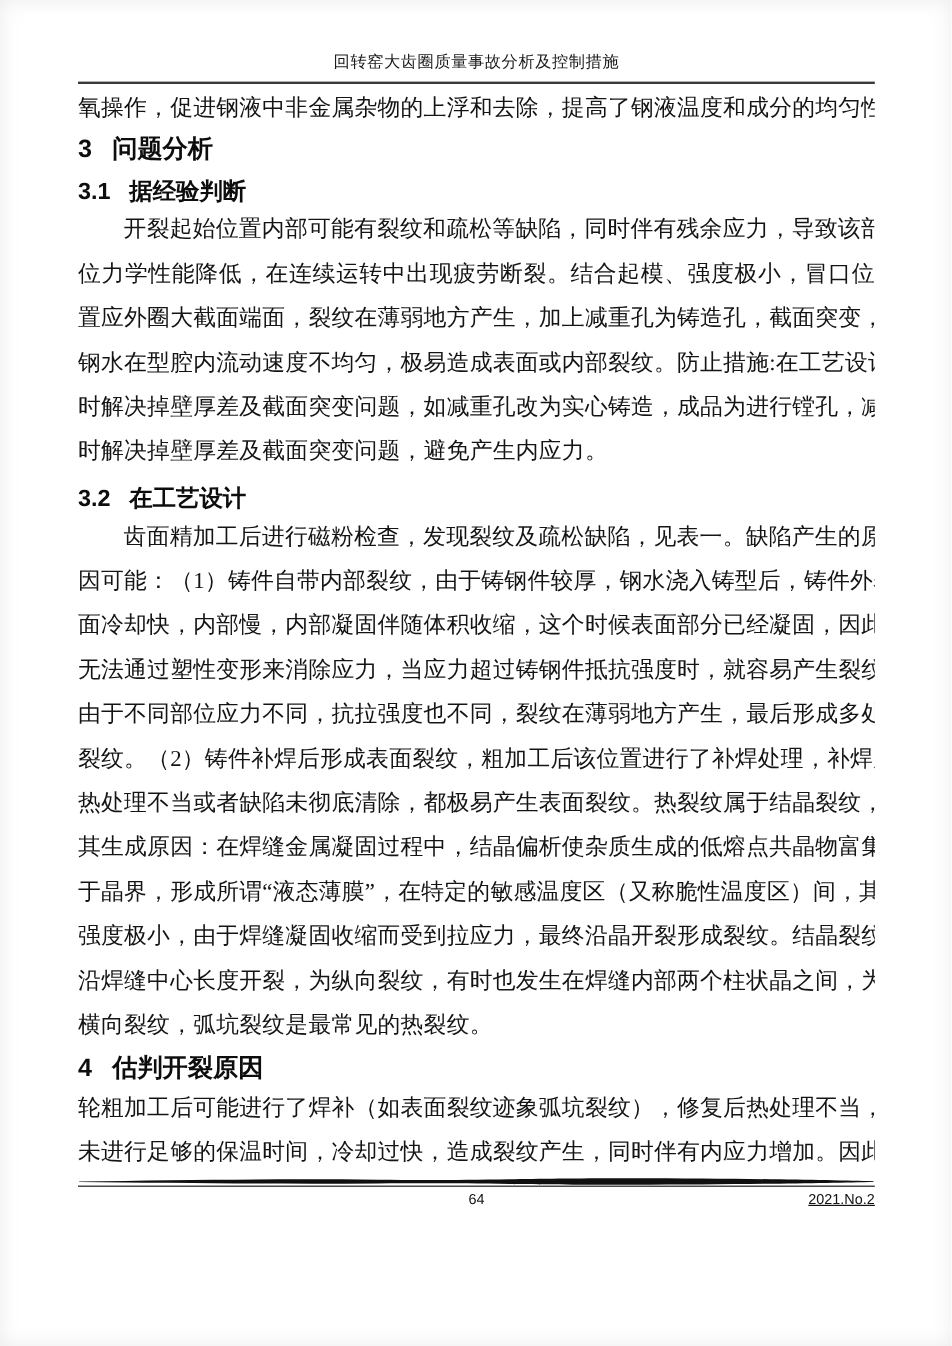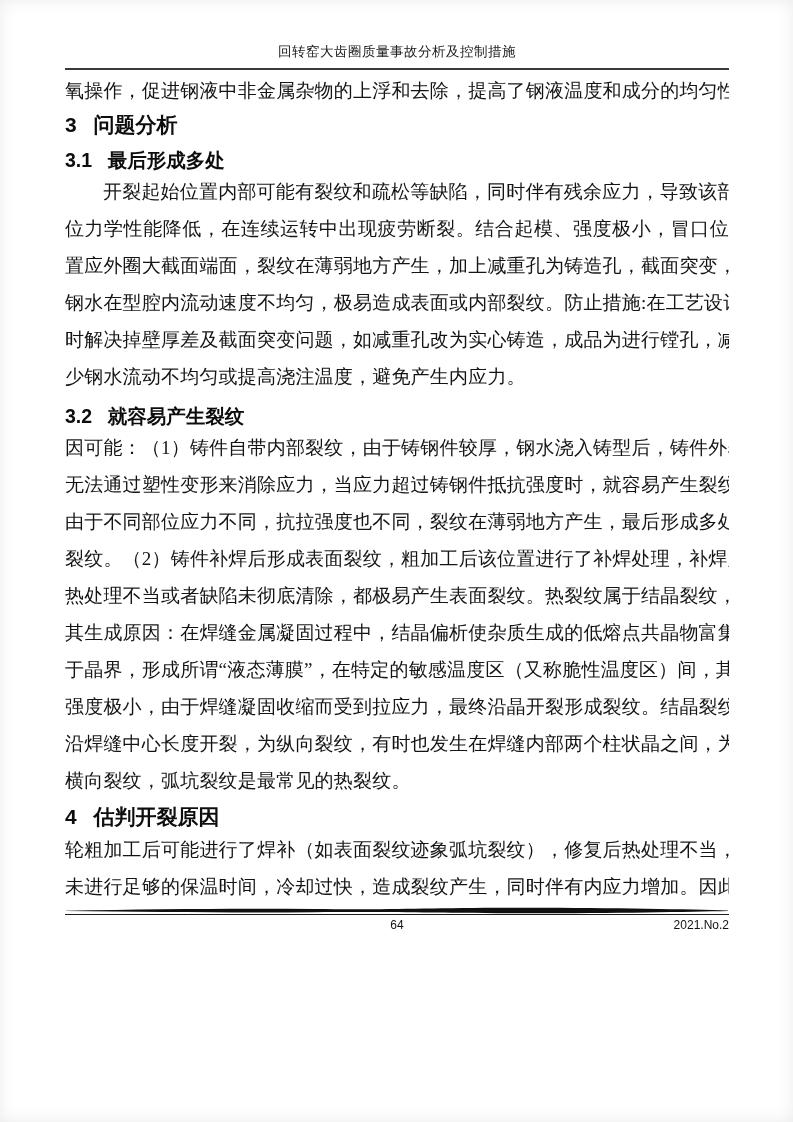--- a/index.html
+++ b/index.html
@@ -40,58 +40,60 @@
 
   .footer { margin-top: 2px; }
   .footer-ornament { display: block; width: 664px; height: 7px; }
   .footer-thin-rule { border-bottom: 1px solid #1c1c1c; height: 0; }
   .footer-row {
     position: relative; margin-top: 2px; height: 16px;
     font-family: "Liberation Sans", "DejaVu Sans", sans-serif;
     font-size: 12px; line-height: 16px; color: #111;
   }
   .page-number { display: block; text-align: center; }
-  .issue-label { position: absolute; right: 0; top: 0; }
+  .issue-label { position: absolute; right: 0; top: 0; text-decoration: underline; }
 </style>
 </head>
 <body>
 
 <div class="page">
   <div class="content">
 
     <div class="running-title">回转窑大齿圈质量事故分析及控制措施</div>
     <div class="header-rule"></div>
 
     <div>
 
       <div class="line intro">氧操作，促进钢液中非金属杂物的上浮和去除，提高了钢液温度和成分的均匀性。</div>
 
       <div class="h1 s3">
         <span class="hnum">3</span><span>问题分析</span>
       </div>
 
       <div class="h2 s31">
-        <span class="hnum">3.1</span><span>最后形成多处</span>
+        <span class="hnum">3.1</span><span>据经验判断</span>
       </div>
 
       <div>
         <div class="line first">开裂起始位置内部可能有裂纹和疏松等缺陷，同时伴有残余应力，导致该部</div>
         <div class="line">位力学性能降低，在连续运转中出现疲劳断裂。结合起模、强度极小，冒口位</div>
         <div class="line">置应外圈大截面端面，裂纹在薄弱地方产生，加上减重孔为铸造孔，截面突变，</div>
         <div class="line">钢水在型腔内流动速度不均匀，极易造成表面或内部裂纹。防止措施:在工艺设计</div>
         <div class="line">时解决掉壁厚差及截面突变问题，如减重孔改为实心铸造，成品为进行镗孔，减</div>
-        <div class="line left-last">少钢水流动不均匀或提高浇注温度，避免产生内应力。</div>
+        <div class="line left-last">时解决掉壁厚差及截面突变问题，避免产生内应力。</div>
       </div>
 
       <div class="h2 s32">
-        <span class="hnum">3.2</span><span>就容易产生裂纹</span>
+        <span class="hnum">3.2</span><span>在工艺设计</span>
       </div>
 
       <div>
+        <div class="line first">齿面精加工后进行磁粉检查，发现裂纹及疏松缺陷，见表一。缺陷产生的原</div>
         <div class="line">因可能：（1）铸件自带内部裂纹，由于铸钢件较厚，钢水浇入铸型后，铸件外表</div>
+        <div class="line">面冷却快，内部慢，内部凝固伴随体积收缩，这个时候表面部分已经凝固，因此</div>
         <div class="line">无法通过塑性变形来消除应力，当应力超过铸钢件抵抗强度时，就容易产生裂纹。</div>
         <div class="line">由于不同部位应力不同，抗拉强度也不同，裂纹在薄弱地方产生，最后形成多处</div>
         <div class="line">裂纹。（2）铸件补焊后形成表面裂纹，粗加工后该位置进行了补焊处理，补焊后</div>
         <div class="line">热处理不当或者缺陷未彻底清除，都极易产生表面裂纹。热裂纹属于结晶裂纹，</div>
         <div class="line">其生成原因：在焊缝金属凝固过程中，结晶偏析使杂质生成的低熔点共晶物富集</div>
         <div class="line">于晶界，形成所谓“液态薄膜”，在特定的敏感温度区（又称脆性温度区）间，其</div>
         <div class="line">强度极小，由于焊缝凝固收缩而受到拉应力，最终沿晶开裂形成裂纹。结晶裂纹</div>
         <div class="line">沿焊缝中心长度开裂，为纵向裂纹，有时也发生在焊缝内部两个柱状晶之间，为</div>
         <div class="line left-last">横向裂纹，弧坑裂纹是最常见的热裂纹。</div>
       </div>

